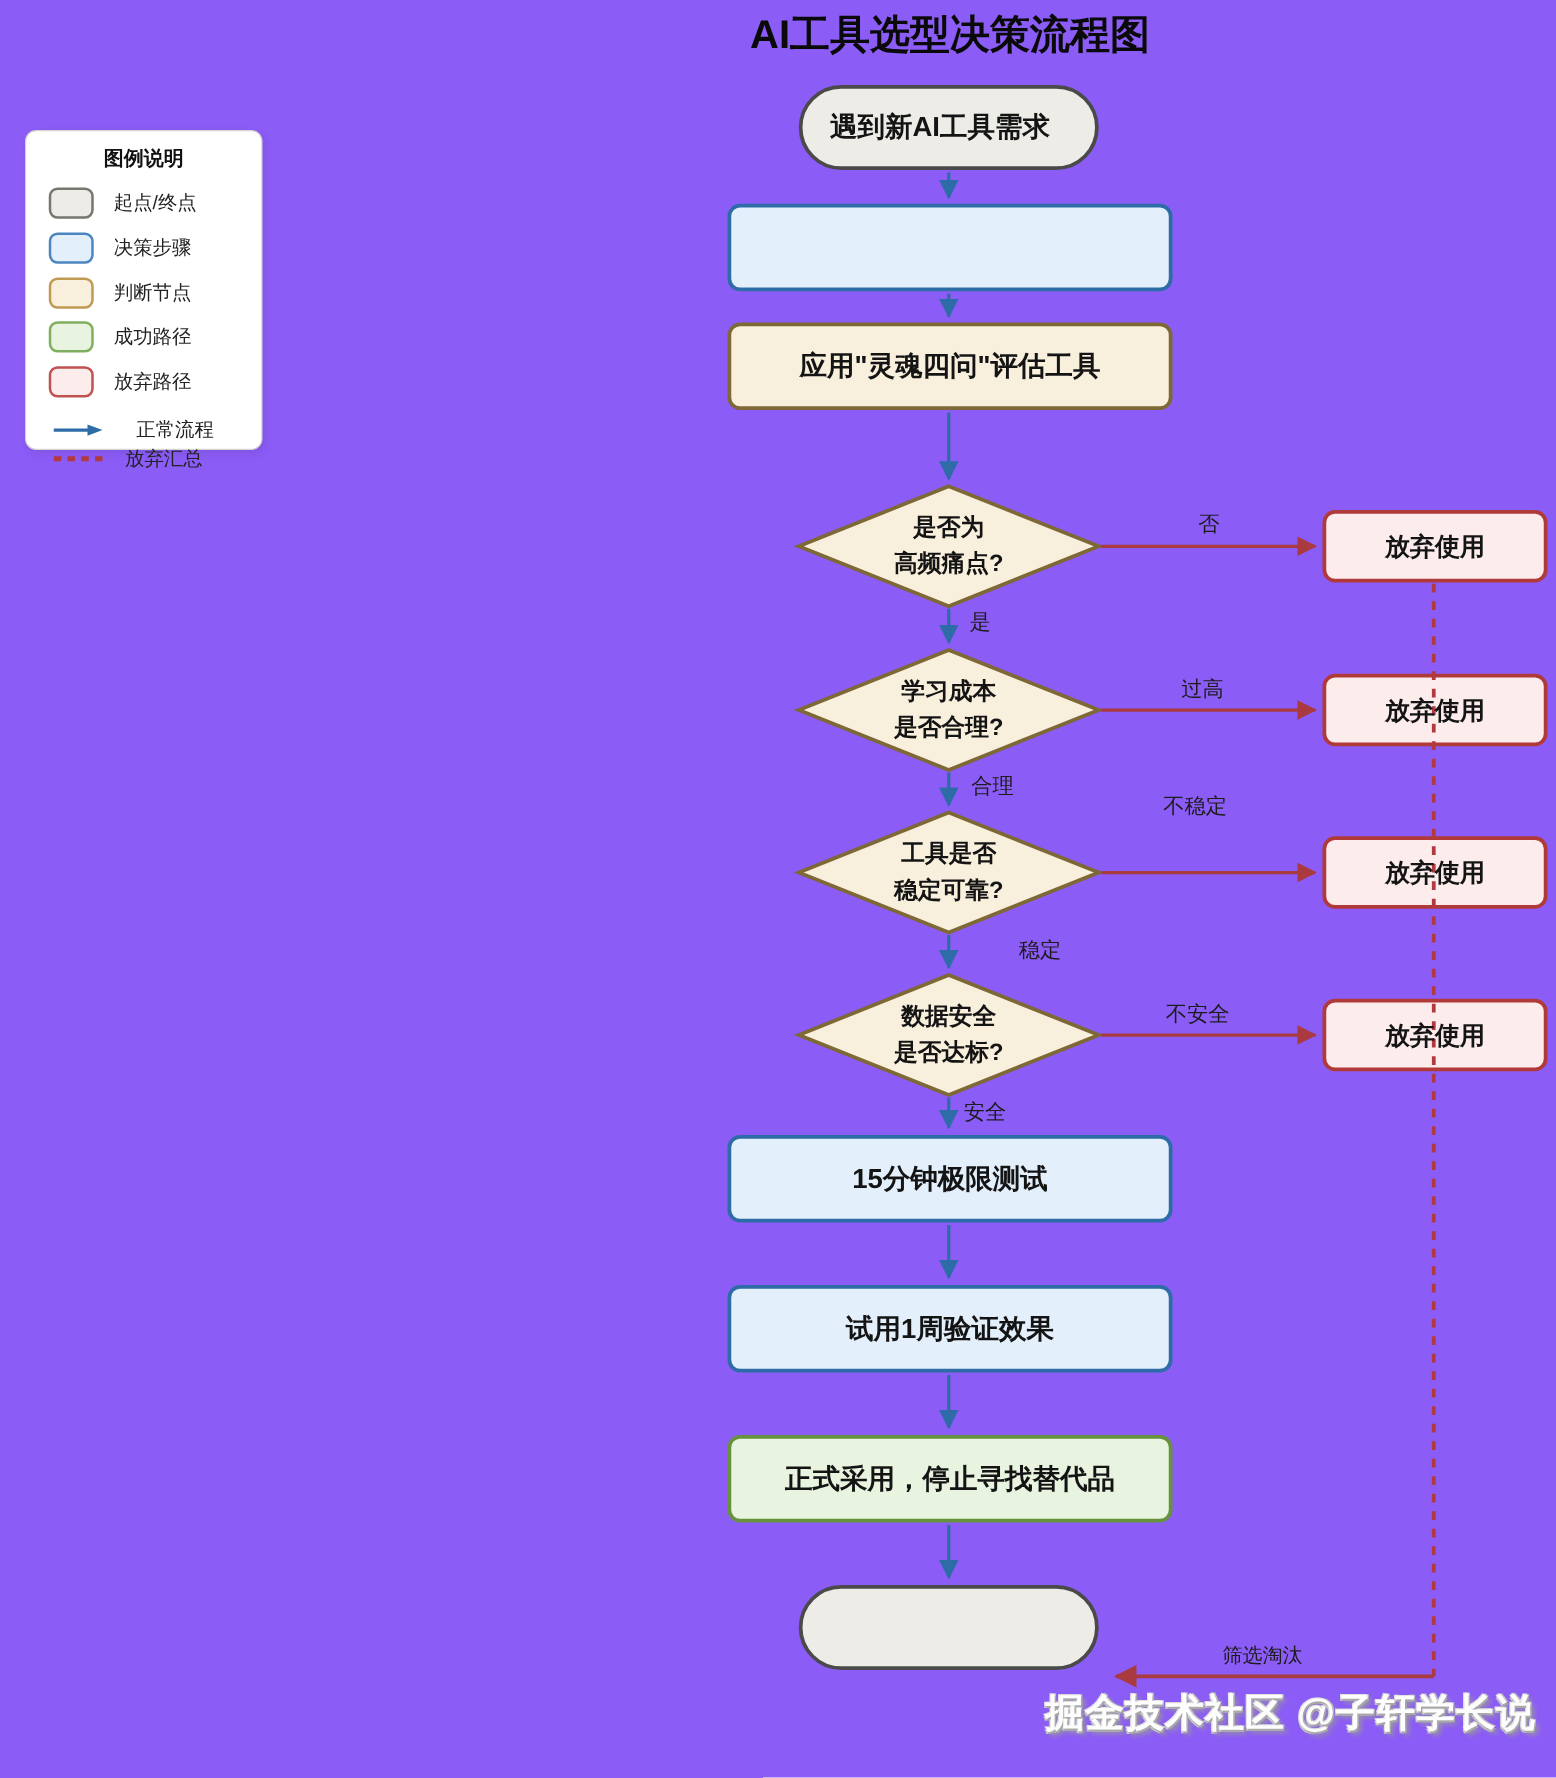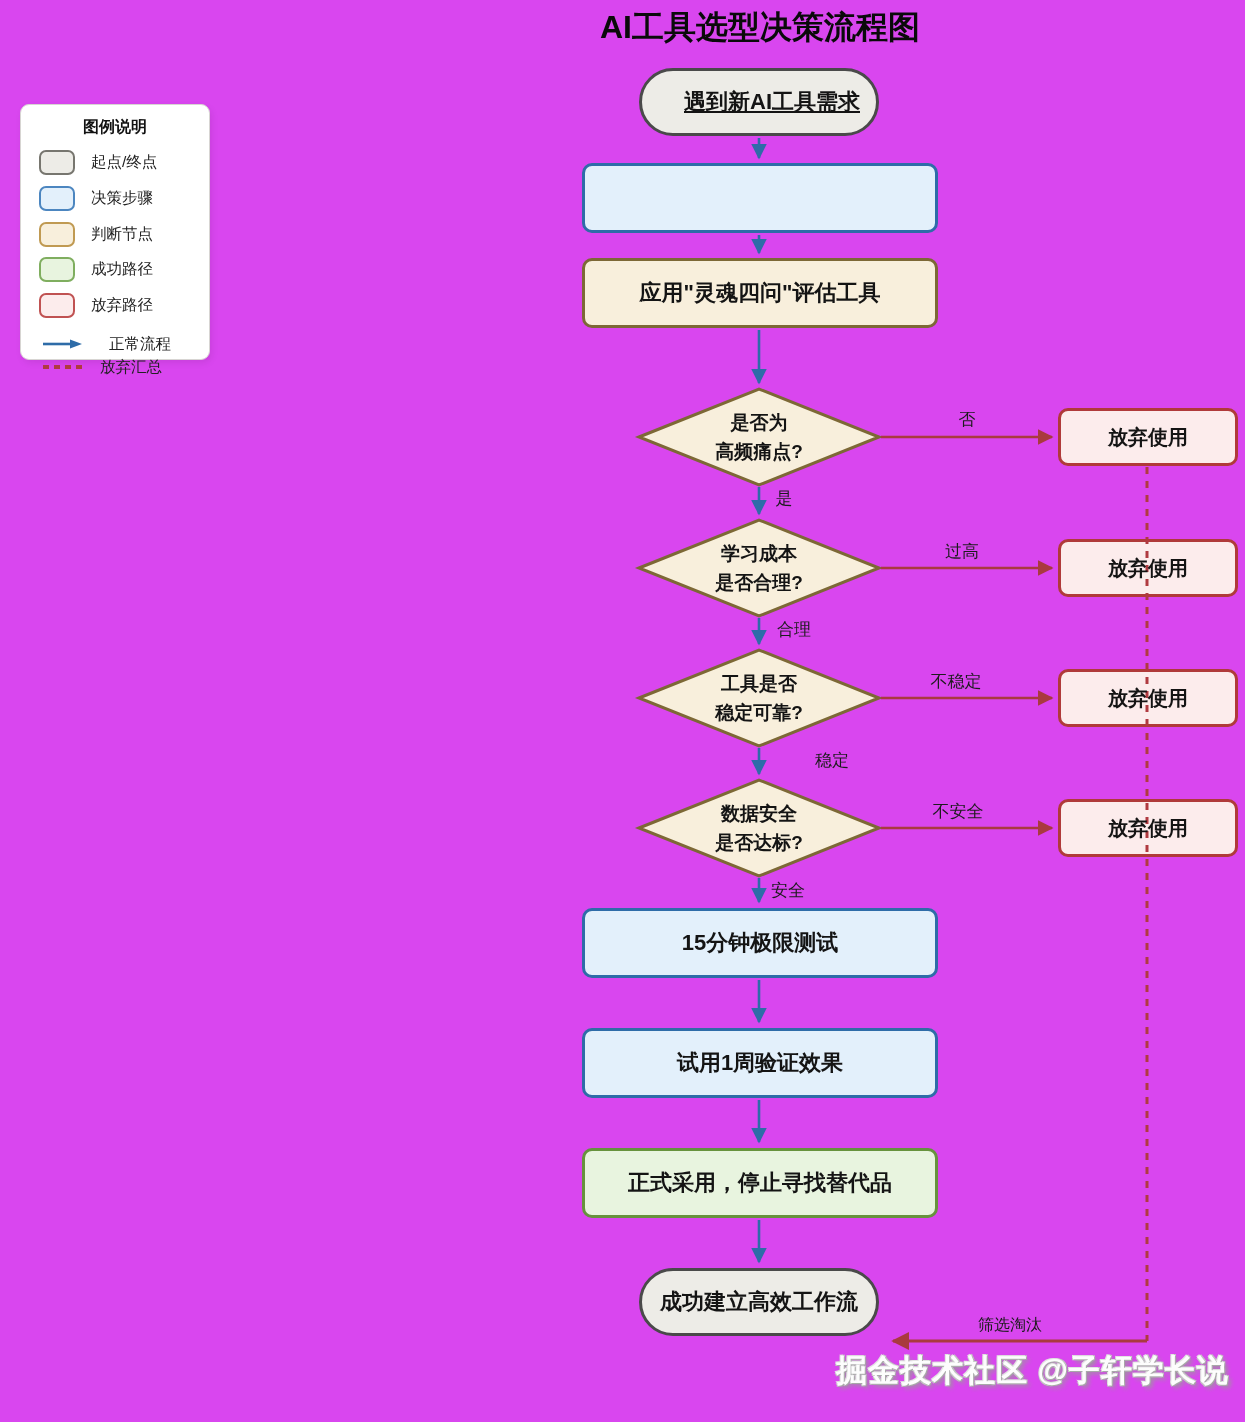--- a/index.html
+++ b/index.html
@@ -4,21 +4,21 @@
 <style>
   :root{
     --start-end-fill:#edece7; --start-end-border:#4a4a4a;
     --step-fill:#e3f0fb;      --step-border:#2e6ca8;
     --judge-fill:#f8efdc;     --judge-border:#7d6836;
     --success-fill:#e8f4df;   --success-border:#67923d;
     --reject-fill:#fcecec;    --reject-border:#b03a3a;
     --flow-blue:#2e6ca8;      --abandon-red:#a93a3f;
   }
   html,body{margin:0;padding:0;background:#fff;}
-  .canvas{position:relative;width:1245px;height:1422px;background:#d946ef;overflow:hidden;
+  .canvas{position:relative;width:1245px;height:1422px;background:#8b5cf6;overflow:hidden;
           font-family:"Liberation Sans","DejaVu Sans",sans-serif;color:#111;}
   .page-title{position:absolute;left:760px;top:6px;transform:translateX(-50%);
           font-size:32px;font-weight:bold;white-space:nowrap;color:#0a0a0a;}
   
   .layer{position:absolute;left:0;top:0;width:1245px;height:1422px;}
   #svg-layer{pointer-events:none;}
   
   .node{position:absolute;box-sizing:border-box;}
   .stadium{background:var(--start-end-fill);border:3px solid var(--start-end-border);border-radius:36px;}
   .step{background:var(--step-fill);border:3px solid var(--step-border);border-radius:10px;}
@@ -147,21 +147,21 @@
     <line class="ln-red" x1="881" y1="437" x2="1052" y2="437" marker-end="url(#mred)"></line>
     <line class="ln-red" x1="881" y1="568" x2="1052" y2="568" marker-end="url(#mred)"></line>
     <line class="ln-red" x1="881" y1="698" x2="1052" y2="698" marker-end="url(#mred)"></line>
     <line class="ln-red" x1="881" y1="828" x2="1052" y2="828" marker-end="url(#mred)"></line>
 
     <line class="ln-red-dash" x1="1147" y1="467" x2="1147" y2="1341"></line>
     <line class="ln-red" style="stroke-width:3" x1="1147" y1="1341" x2="893" y2="1341" marker-end="url(#mred)"></line>
   </svg>
 
   <div class="layer">
-    <div class="nlabel" style="left:652px;top:68px;width:240px;height:68px;text-decoration:underline;">遇到新AI工具需求</div>
+    <div class="nlabel" style="left:632px;top:68px;width:240px;height:68px;">遇到新AI工具需求</div>
     <div class="nlabel" style="left:582px;top:258px;width:356px;height:70px;">应用"灵魂四问"评估工具</div>
 
     <div class="nlabel dlabel" style="left:669px;top:392px;width:180px;height:90px;">
       <span><span>是否为</span><br>
             <span>高频痛点?</span></span>
     </div>
     <div class="nlabel dlabel" style="left:669px;top:523px;width:180px;height:90px;">
       <span><span>学习成本</span><br>
             <span>是否合理?</span></span>
     </div>
@@ -175,27 +175,26 @@
     </div>
 
     <div class="nlabel rlabel" style="left:1058px;top:408px;width:180px;height:58px;">放弃使用</div>
     <div class="nlabel rlabel" style="left:1058px;top:539px;width:180px;height:58px;">放弃使用</div>
     <div class="nlabel rlabel" style="left:1058px;top:669px;width:180px;height:58px;">放弃使用</div>
     <div class="nlabel rlabel" style="left:1058px;top:799px;width:180px;height:58px;">放弃使用</div>
 
     <div class="nlabel" style="left:582px;top:908px;width:356px;height:70px;">15分钟极限测试</div>
     <div class="nlabel" style="left:582px;top:1028px;width:356px;height:70px;">试用1周验证效果</div>
     <div class="nlabel" style="left:582px;top:1148px;width:356px;height:70px;">正式采用，停止寻找替代品</div>
-    <div class="nlabel" style="left:639px;top:1268px;width:240px;height:68px;">成功建立高效工作流</div>
 
     <div class="elabel" style="left:967px;top:419px;">否</div>
     <div class="elabel" style="left:784px;top:498px;">是</div>
     <div class="elabel" style="left:962px;top:551px;">过高</div>
     <div class="elabel" style="left:794px;top:629px;">合理</div>
-    <div class="elabel" style="left:956px;top:681px;">不稳定</div>
+    <div class="elabel" style="left:956px;top:645px;">不稳定</div>
     <div class="elabel" style="left:792px;top:760px;margin-left:40px;">稳定</div>
     <div class="elabel" style="left:958px;top:811px;">不安全</div>
     <div class="elabel" style="left:788px;top:890px;">安全</div>
     <div class="elabel" style="left:1010px;top:1325px;font-size:16px;">筛选淘汰</div>
   </div>
 
   <div class="watermark">掘金技术社区 @子轩学长说</div>
 
 </div>
 

